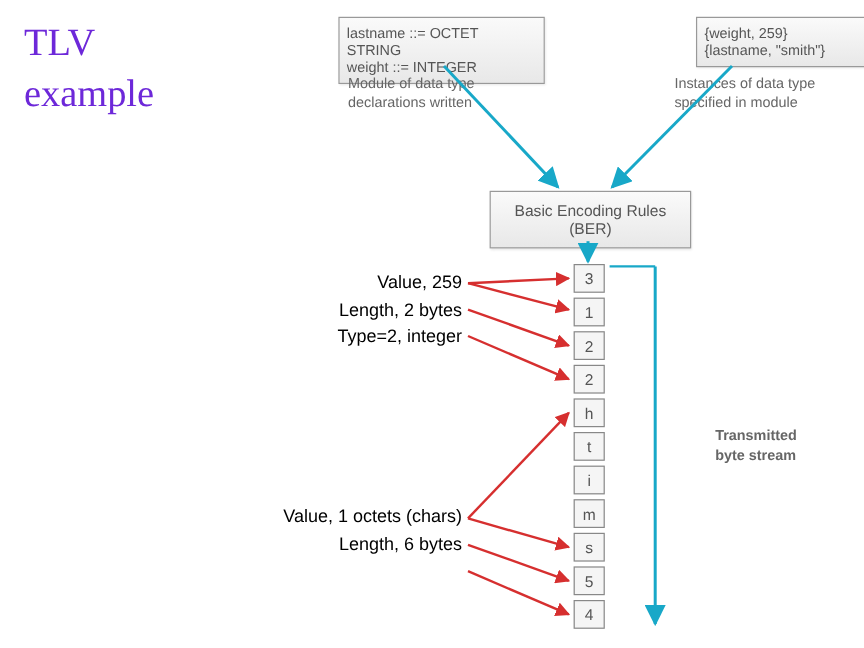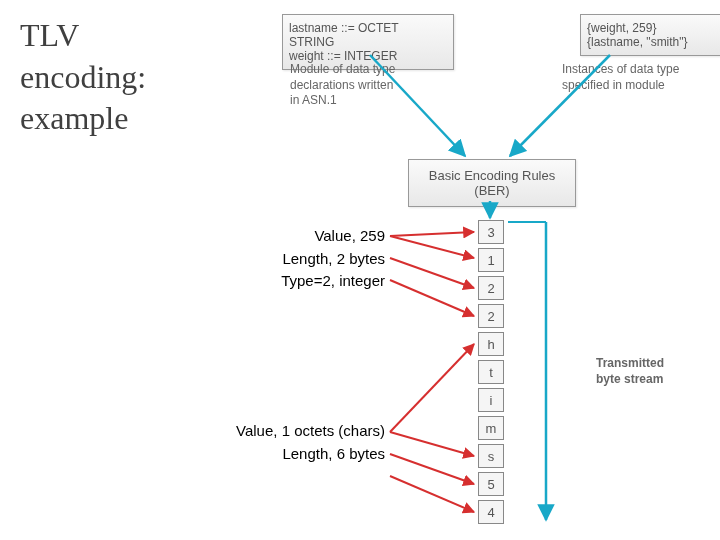--- a/index.html
+++ b/index.html
@@ -10,21 +10,21 @@
     font-family: Georgia, 'Times New Roman', serif;
     position: relative;
     overflow: hidden;
   }
   .title {
     position: absolute;
     top: 15px;
     left: 20px;
     font-size: 32px;
     line-height: 1.3;
-    color: #404040;
+    color: #6d28d9;
   }
   .module-box {
     position: absolute;
     border: 1px solid #999;
     background: linear-gradient(to bottom, #fafafa, #e8e8e8);
     font-family: Arial, sans-serif;
     font-size: 12px;
     color: #555;
     padding: 6px 6px;
     box-shadow: 1px 1px 2px rgba(0,0,0,0.1);
@@ -80,32 +80,30 @@
     top: 0; left: 0;
     width: 720px; height: 540px;
     pointer-events: none;
   }
 </style>
 </head>
 <body>
 
 <div class="title">
   <div>TLV</div>
-  <div>encoding:</div>
   <div>example</div>
 </div>
 
 <div class="module-box" style="top:14px; left:282px; width:172px;">
   <div>lastname ::= OCTET STRING</div>
   <div>weight ::= INTEGER</div>
 </div>
 <div class="caption" style="top:62px; left:290px;">
   <div>Module of data type</div>
   <div>declarations written</div>
-  <div>in ASN.1</div>
 </div>
 
 <div class="module-box" style="top:14px; left:580px; width:153px;">
   <div>{weight, 259}</div>
   <div>{lastname, "smith"}</div>
 </div>
 <div class="caption" style="top:62px; left:562px;">
   <div>Instances of data type</div>
   <div>specified in module</div>
 </div>

